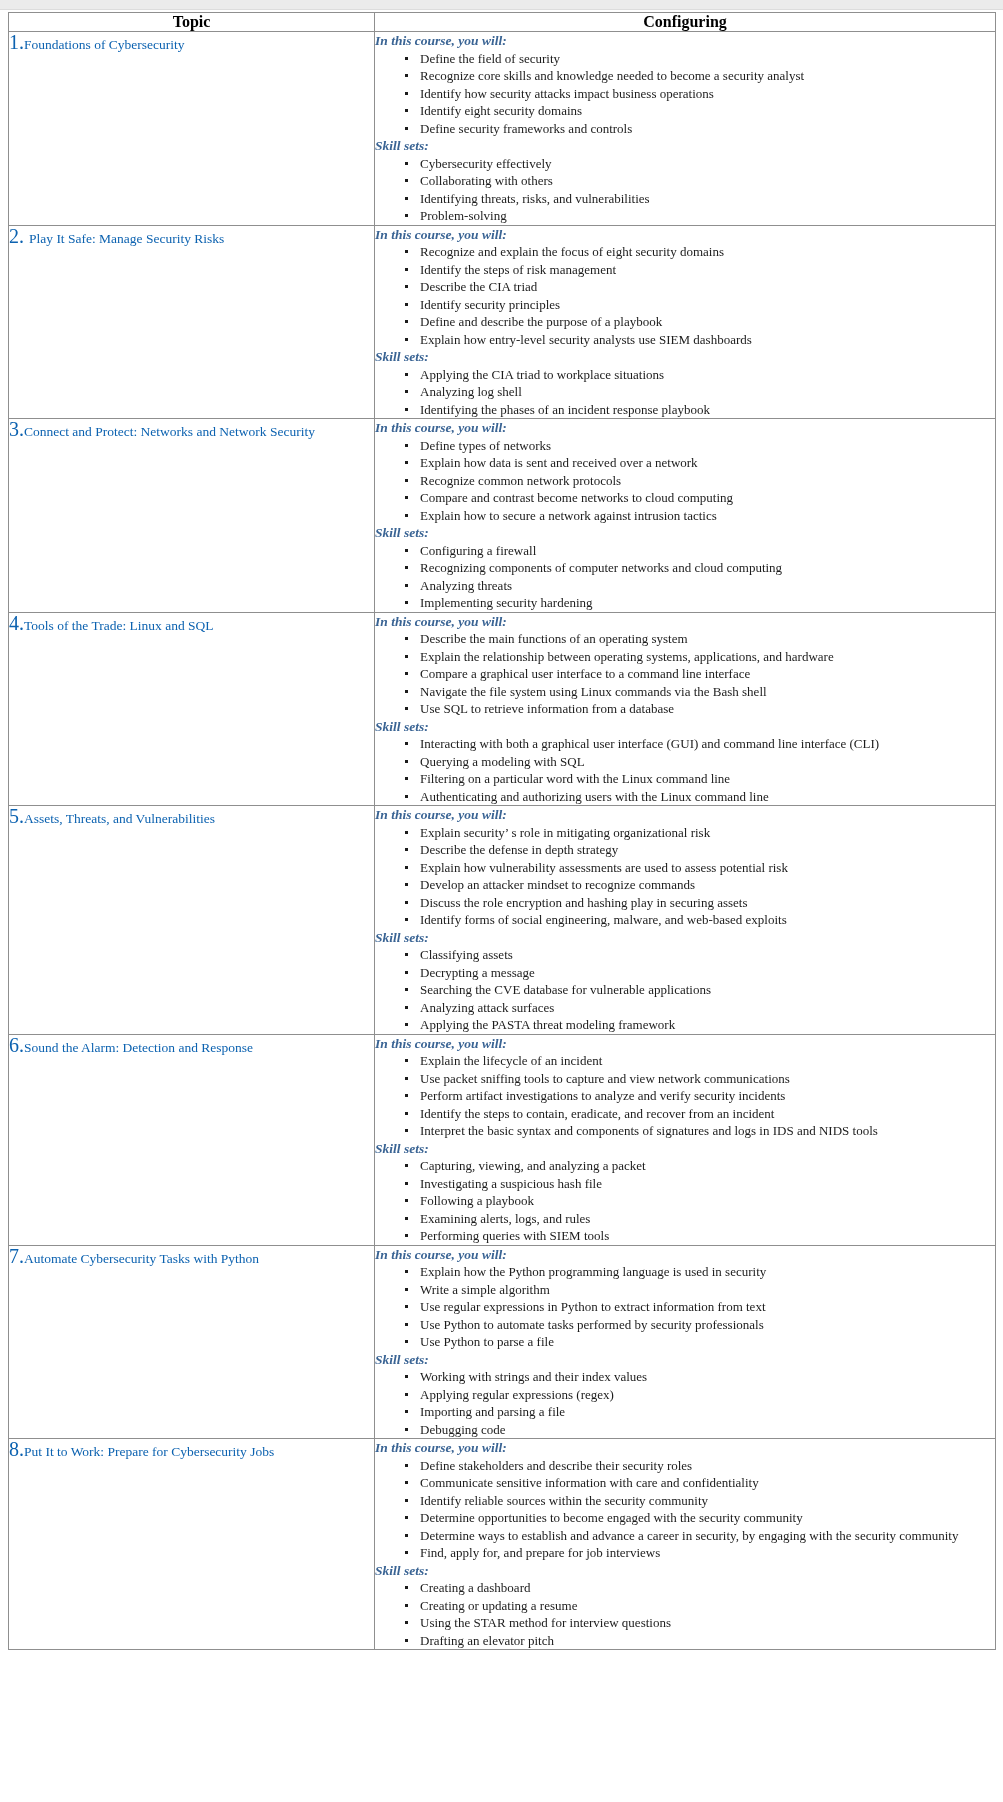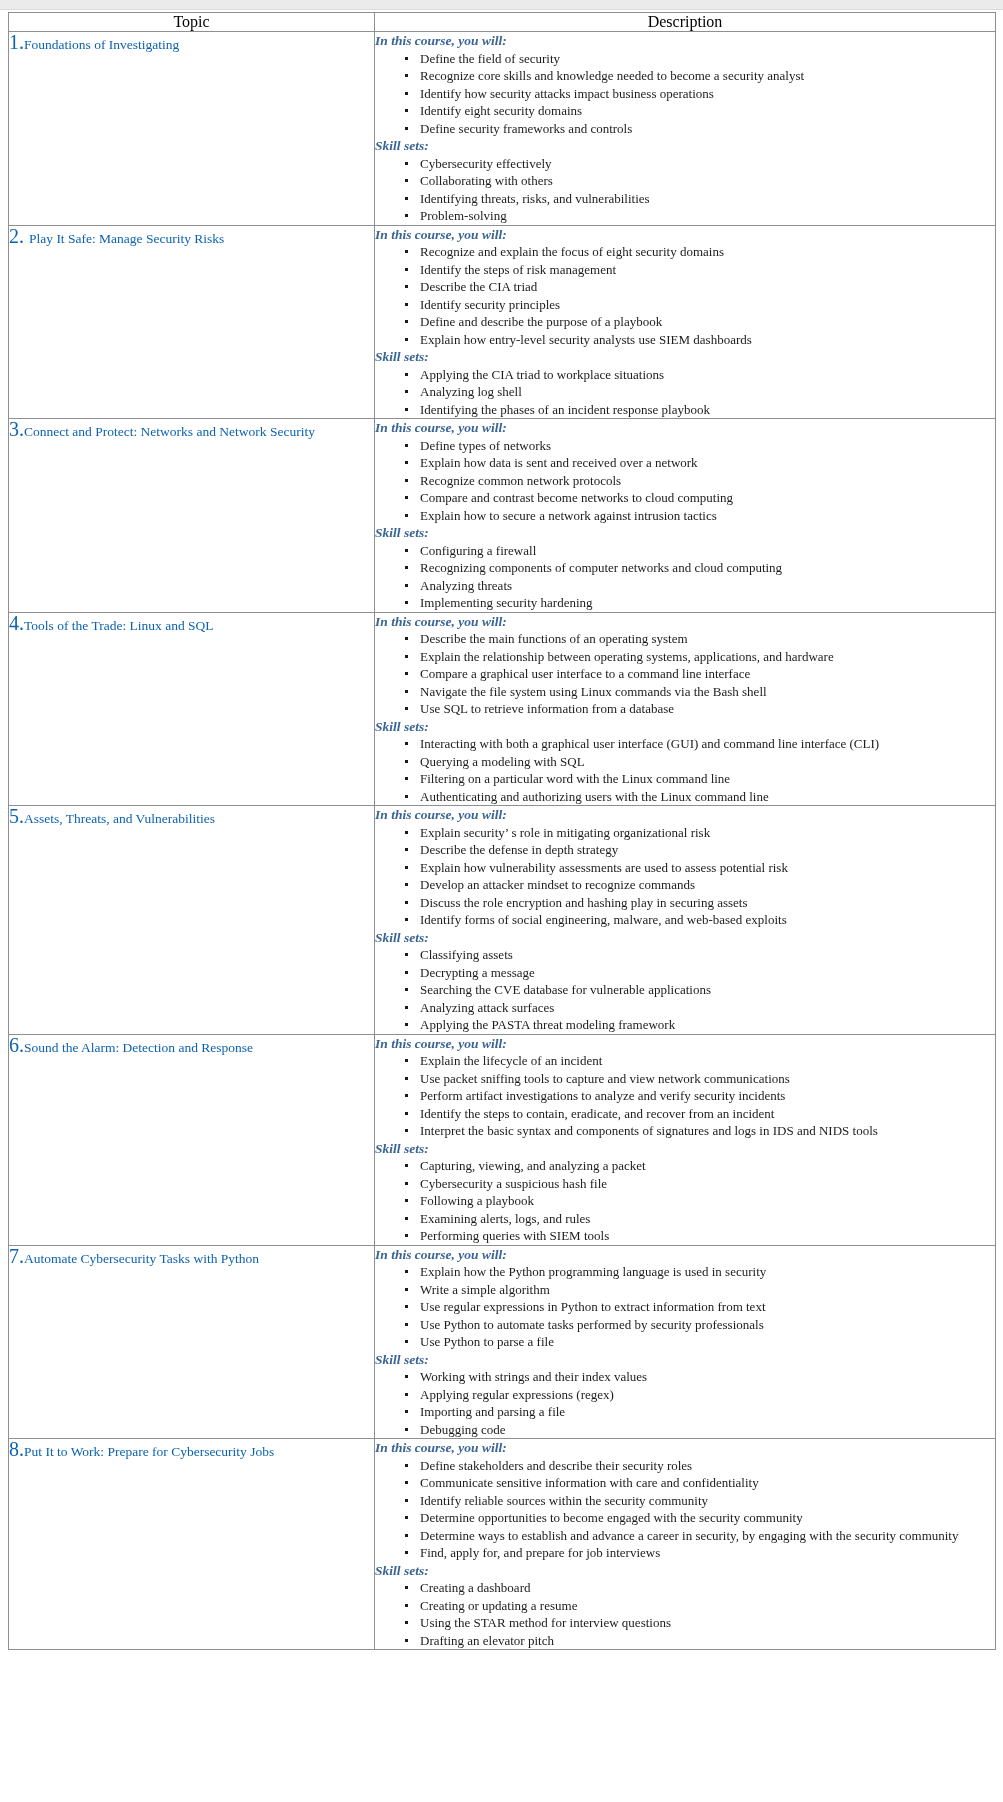--- a/index.html
+++ b/index.html
@@ -34,21 +34,21 @@
   table.course-table th,
   table.course-table td{
     border:1px solid var(--border-gray);
     vertical-align:top;
     padding:0;
   }
   col.topic-col{width:366px;}
   col.desc-col{width:621px;}
   th.header-cell{
     font-size:16px;
-    font-weight:400;
+    font-weight:700;
     color:#000;
     text-align:center;
     padding:3px 0 2px 0;
     line-height:18px;
   }
   td.topic-cell{
     padding:8px 8px 8px 6px;
     color:var(--title-blue);
     font-size:13.5px;
     line-height:20px;
@@ -97,27 +97,27 @@
 
 <div class="doc">
   <table class="course-table">
     <colgroup>
       <col class="topic-col">
       <col class="desc-col">
     </colgroup>
     <thead>
       <tr>
         <th class="header-cell">Topic</th>
-        <th class="header-cell">Description</th>
+        <th class="header-cell">Configuring</th>
       </tr>
     </thead>
     <tbody id="table-body">
   <tr>
     <td class="topic-cell">
-      <span class="topic-number">1.</span><span>Foundations of Investigating</span>
+      <span class="topic-number">1.</span><span>Foundations of Cybersecurity</span>
     </td>
     <td class="desc-cell">
       <div class="section-heading">In this course, you will:</div>
       <ul class="point-list">
               <li>Define the field of security</li>
               <li>Recognize core skills and knowledge needed to become a security analyst</li>
               <li>Identify how security attacks impact business operations</li>
               <li>Identify eight security domains</li>
               <li>Define security frameworks and controls</li>
             </ul>
@@ -234,21 +234,21 @@
       <ul class="point-list">
               <li>Explain the lifecycle of an incident</li>
               <li>Use packet sniffing tools to capture and view network communications</li>
               <li>Perform artifact investigations to analyze and verify security incidents</li>
               <li>Identify the steps to contain, eradicate, and recover from an incident</li>
               <li>Interpret the basic syntax and components of signatures and logs in IDS and NIDS tools</li>
             </ul>
       <div class="section-heading">Skill sets:</div>
       <ul class="point-list">
               <li>Capturing, viewing, and analyzing a packet</li>
-              <li>Cybersecurity a suspicious hash file</li>
+              <li>Investigating a suspicious hash file</li>
               <li>Following a playbook</li>
               <li>Examining alerts, logs, and rules</li>
               <li>Performing queries with SIEM tools</li>
             </ul>
     </td>
   </tr>
 
   <tr>
     <td class="topic-cell">
       <span class="topic-number">7.</span><span>Automate Cybersecurity Tasks with Python</span>

